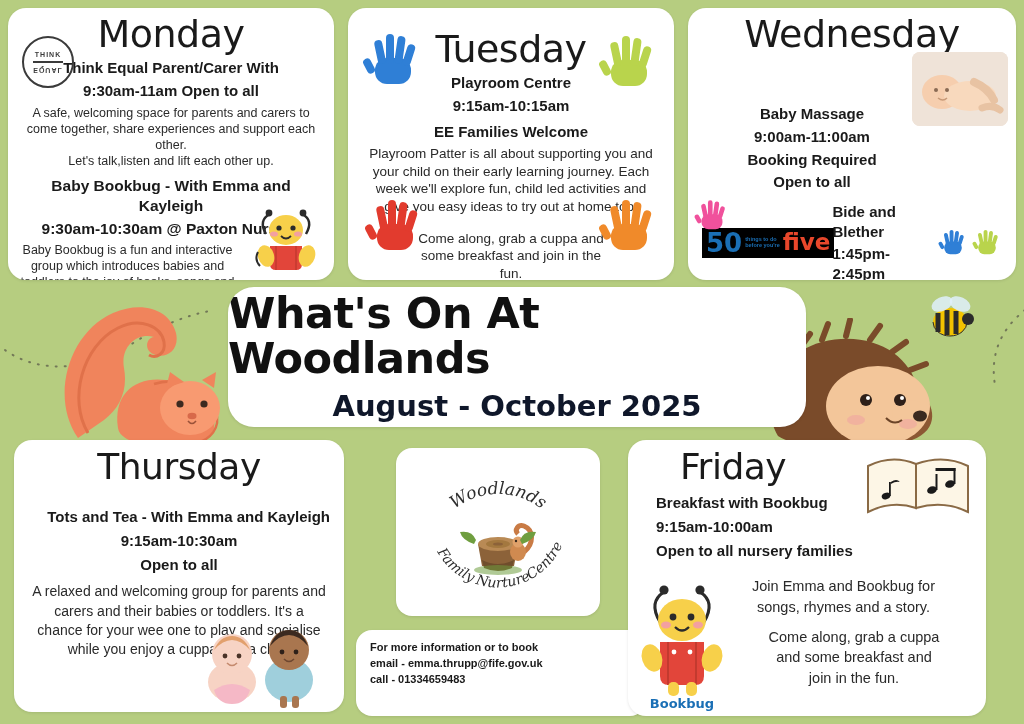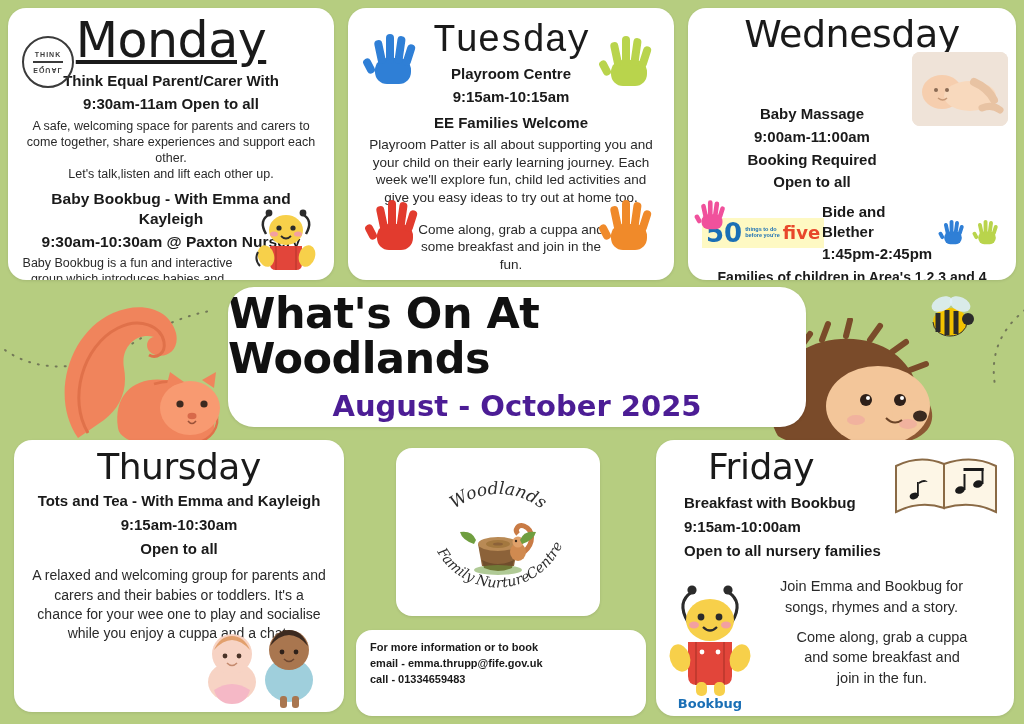--- a/index.html
+++ b/index.html
@@ -38,96 +38,96 @@
   
   .t-bold { font-weight: bold; color: #1a1a1a; }
   .t-reg  { color: #2a2a2a; }
   .center { text-align: center; }
   .small  { font-size: 12.5px; line-height: 1.28; }
   .med    { font-size: 13.5px; line-height: 1.3; }
   .big    { font-size: 15px; line-height: 1.32; }
 
   
   #card-monday { left: 8px; top: 8px; width: 326px; height: 272px; }
-  #card-monday .day-title { font-size: 49px; margin-top: 4px; text-decoration: underline; }
+  #card-monday .day-title { font-size: 38px; margin-top: 4px; }
   .mon-body { padding: 0 12px; }
 
   
   .think-logo {
     position: absolute; left: 14px; top: 28px;
     width: 52px; height: 52px; border-radius: 50%;
     border: 2px solid #3b3b3b;
     display: flex; align-items: center; justify-content: center;
     flex-direction: column;
     font-size: 7px; font-weight: bold; color: #3b3b3b;
     letter-spacing: 1px; line-height: 1.5;
   }
   .think-logo .tl-top { transform: scaleY(0.9); }
   .think-logo .tl-bar { width: 30px; height: 1.5px; background: #3b3b3b; margin: 1px 0; }
   .think-logo .tl-bot { transform: scale(1,-1); }
 
   
   #card-tuesday { left: 348px; top: 8px; width: 326px; height: 272px; }
-  #card-tuesday .day-title { font-size: 38px; margin-top: 11px; font-family: Liberation Mono, monospace; }
+  #card-tuesday .day-title { font-size: 38px; margin-top: 19px; }
   .tue-body { padding: 0 18px; }
 
   
   #card-wednesday { left: 688px; top: 8px; width: 328px; height: 272px; }
   #card-wednesday .day-title { font-size: 38px; margin-top: 4px; }
   .wed-body { padding: 0 14px; margin-top: 48px; }
 
   .five-logo {
     display: inline-flex; align-items: center; gap: 3px;
-    background: #fef9c3; padding: 2px 4px;
+    background: #000000; padding: 2px 4px;
     vertical-align: middle;
   }
   .five-logo .fl-num {
     font-size: 26px; font-weight: bold; color: #1a6fb5;
     font-family: "DejaVu Sans", sans-serif; line-height: 1;
   }
   .five-logo .fl-stack { line-height: 1; text-align: left; }
   .five-logo .fl-small { font-size: 5.5px; color: #1a6fb5; font-weight: bold; display:block; }
   .five-logo .fl-five {
-    font-size: 18px; font-weight: bold; color: #e8472b; line-height: 1;
+    font-size: 23px; font-weight: bold; color: #e8472b; line-height: 1;
     font-family: "DejaVu Sans", sans-serif; display: block;
   }
 
   
   #card-title {
     left: 228px; top: 287px; width: 578px; height: 140px;
     display: flex; flex-direction: column;
     align-items: center; justify-content: center;
     border-radius: 26px;
   }
   #card-title .main-title {
     font-family: "DejaVu Sans", sans-serif;
     font-size: 43px; font-weight: bold; color: #111;
     letter-spacing: -0.5px; line-height: 1.05;
   }
   #card-title .sub-title {
     font-family: "DejaVu Sans", sans-serif;
-    font-size: 29px; font-weight: bold; color: #4c1d95;
+    font-size: 29px; font-weight: bold; color: #0f172a;
     margin-top: 8px;
   }
 
   
   #card-thursday { left: 14px; top: 440px; width: 330px; height: 272px; }
   #card-thursday .day-title { font-size: 36px; margin-top: 6px; }
   .thu-body { padding: 0 14px; }
 
   
   #card-logo { left: 396px; top: 448px; width: 204px; height: 168px; border-radius: 16px; }
   .logo-wrap { position: relative; width: 100%; height: 100%; }
 
   
   #card-contact { left: 356px; top: 630px; width: 290px; height: 86px; border-radius: 16px; }
   .contact-body { padding: 10px 14px; font-size: 11px; font-weight: bold; line-height: 1.45; color: #1a1a1a; }
 
   
-  #card-friday { left: 656px; top: 440px; width: 358px; height: 276px; }
+  #card-friday { left: 628px; top: 440px; width: 358px; height: 276px; }
   #card-friday .day-title { font-size: 36px; text-align: left; padding-left: 14px; margin-top: 6px; }
   .fri-body { padding: 0 24px; }
 
   
   .hand { position: absolute; }
 
   
   .doodle { position: absolute; pointer-events: none; }
 </style>
 </head>
@@ -346,21 +346,21 @@
   </div>
 
   <div class="card" id="card-title">
     <div class="main-title">What's On At Woodlands</div>
     <div class="sub-title">August - October 2025</div>
   </div>
 
   <div class="card" id="card-thursday">
     <div class="day-title">Thursday</div>
     <div class="thu-body">
-      <div class="center big t-bold" style="margin-top:4px;">Tots and Tea - With Emma and Kayleigh</div>
+      <div class="center big t-bold" style="margin-top:20px;text-align:right;">Tots and Tea - With Emma and Kayleigh</div>
       <div class="center big t-bold" style="margin-top:4px;">9:15am-10:30am</div>
       <div class="center big t-bold" style="margin-top:4px;">Open to all</div>
       <div class="center med t-reg" style="margin-top:8px; padding:0 4px; font-size:14px; line-height:1.38;">A relaxed and welcoming group for parents and carers and their babies or toddlers. It's a chance for your wee one to play and socialise while you enjoy a cuppa and a chat.</div>
     </div>
 
     <svg style="position:absolute; right:10px; bottom:4px;" width="140" height="88" viewBox="0 0 140 88">
 
       <ellipse cx="38" cy="62" rx="24" ry="20" fill="#f7d3c4"></ellipse>
       <path d="M20 70 q18 -12 36 0 q-4 14 -18 14 q-14 0 -18 -14z" fill="#f5b8c6"></path>
       <circle cx="38" cy="34" r="20" fill="#f7d3c4"></circle>

